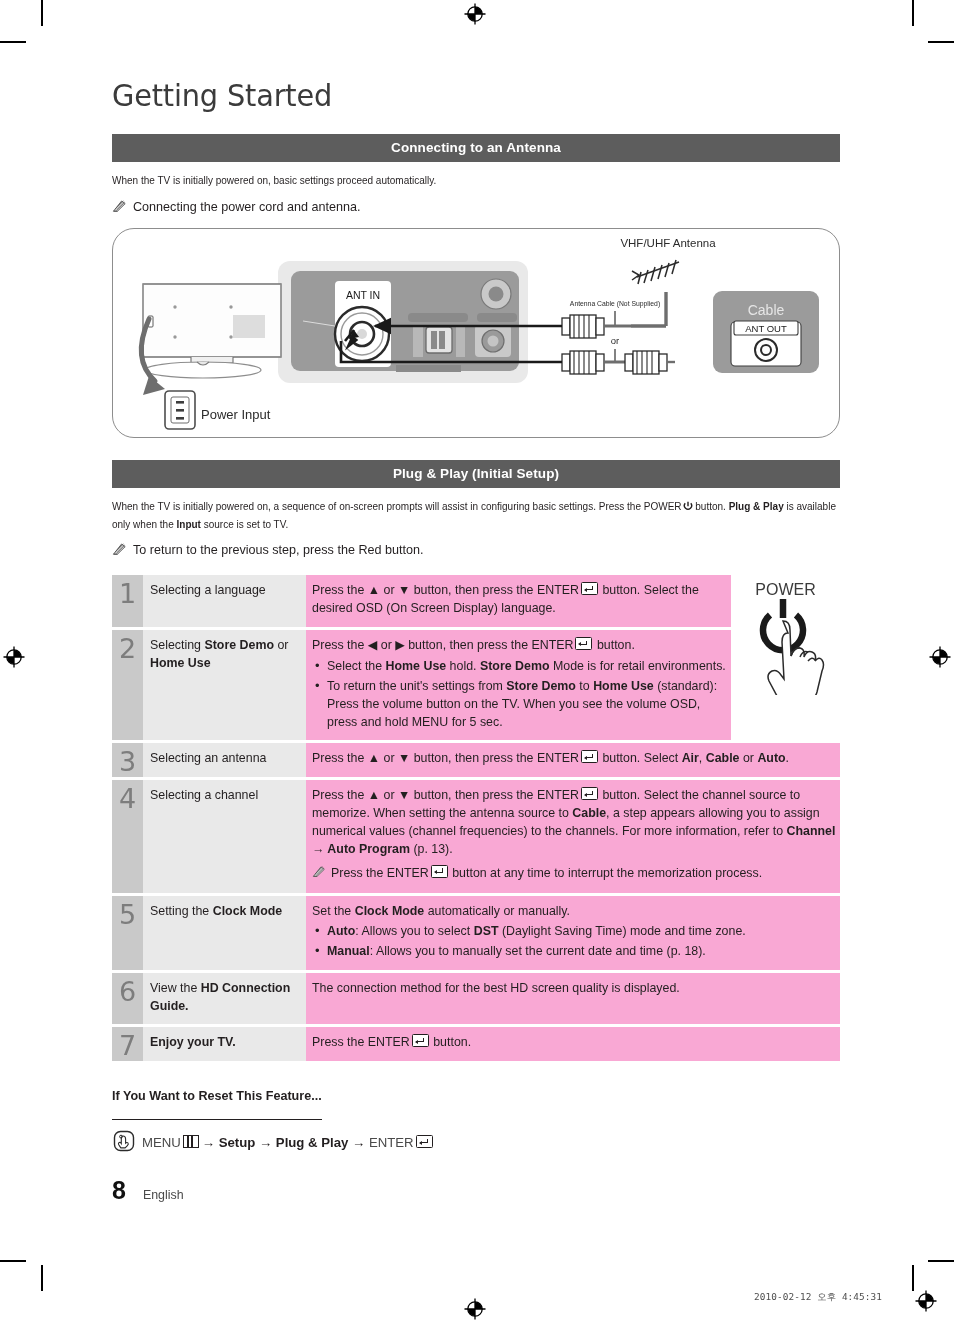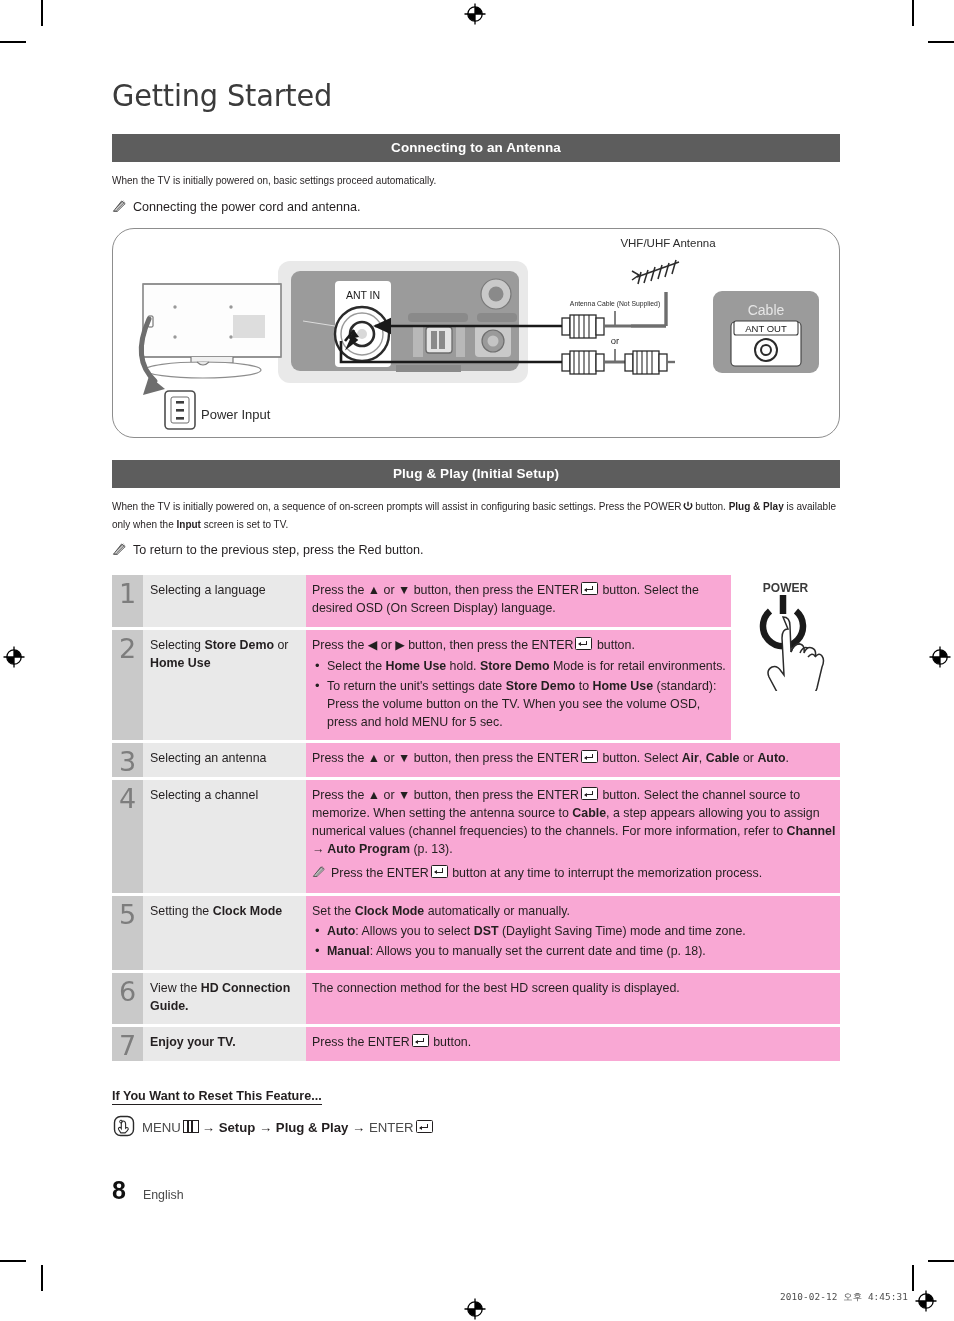--- a/index.html
+++ b/index.html
@@ -76,35 +76,35 @@
   .enter-ic:after{content:"";position:absolute;left:2px;top:4.3px;width:0;height:0;
     border-top:2.6px solid transparent;border-bottom:2.6px solid transparent;border-right:3.2px solid #231f20;}
   .menu-ic{display:inline-block;width:14px;height:11px;border:1.5px solid #231f20;
     vertical-align:-1px;margin:0 3px 0 2px;position:relative;background:#fff;}
   .menu-ic:before{content:"";position:absolute;left:3.3px;top:0;width:1.6px;height:100%;background:#231f20;}
   .menu-ic:after{content:"";position:absolute;left:7.6px;top:0;width:1.6px;height:100%;background:#231f20;}
   .pwr-ic{display:inline-block;vertical-align:-2px;margin-left:1px;}
 
   
   .reset{margin-top:25px;}
-  .reset-h{display:inline-block;font-size:12.6px;font-weight:bold;border-bottom:1.3px solid #231f20;padding-bottom:1px;}
+  .reset-h{display:inline-block;font-size:12.6px;font-weight:bold;border-bottom:1.3px solid #231f20;padding-bottom:16px;}
   .reset-line{display:flex;align-items:center;gap:6px;margin-top:9px;font-size:13px;}
   .handbtn{flex:0 0 auto;}
   .reset-path{color:#4a4a4a;font-size:13.2px;}
   .reset-path b{color:#231f20;}
 
   
   .pagefoot{position:absolute;left:112px;top:1178px;display:flex;align-items:baseline;gap:17px;}
   .pagenum{font-size:25px;font-weight:bold;color:#111;line-height:1;}
   .lang{font-size:12.4px;color:#4a4a4a;}
 
   .printfoot{position:absolute;top:1291px;left:0;width:954px;
     font-family:"DejaVu Sans Mono","Liberation Mono",monospace;font-size:9.4px;color:#4d4d4d;}
   .pf-left{position:absolute;left:67px;top:0;letter-spacing:0.1px;margin-top:36px;}
-  .pf-right{position:absolute;left:780px;top:0;letter-spacing:0.1px;}
+  .pf-right{position:absolute;left:754px;top:0;letter-spacing:0.1px;}
 </style>
 </head>
 <body>
 
 <div class="page">
 
   <div class="crop" style="left:41px;top:0;width:1.6px;height:26px;"></div>
   <div class="crop" style="left:0;top:41px;width:26px;height:1.6px;"></div>
   <div class="crop" style="left:912px;top:0;width:1.6px;height:26px;"></div>
   <div class="crop" style="left:928px;top:41px;width:26px;height:1.6px;"></div>
@@ -291,21 +291,21 @@
         <circle cx="653" cy="121" r="11" fill="#fff" stroke="#2b2b2b" stroke-width="2"></circle>
         <circle cx="653" cy="121" r="5" fill="#fff" stroke="#2b2b2b" stroke-width="2"></circle>
       </svg>
     </div>
 
     <div class="band" style="margin-top:22px;">Plug &amp; Play (Initial Setup)</div>
 
     <p class="body"><span>When the TV is initially powered on, a sequence of on-screen prompts will assist in configuring basic settings. Press the POWER</span><span class="pwr-ic"><svg width="10" height="11" viewBox="0 0 10 11">
             <path d="M5 0.8 V5.2" stroke="#231f20" stroke-width="1.4" fill="none"></path>
             <path d="M2.2 2.3 A3.6 3.6 0 1 0 7.8 2.3" stroke="#231f20" stroke-width="1.4" fill="none"></path>
-          </svg></span><span> button. </span><b>Plug &amp; Play</b><span> is available only when the </span><b>Input</b><span> screen is set to TV.</span></p>
+          </svg></span><span> button. </span><b>Plug &amp; Play</b><span> is available only when the </span><b>Input</b><span> source is set to TV.</span></p>
 
     <div class="note">
       <span class="pen">
         <svg width="15" height="14" viewBox="0 0 15 14">
             <g fill="none" stroke="#5a5a5a" stroke-width="1">
               <path d="M1.5 12.2 L9.6 2.0 L13.2 4.6 L5.4 12.2 Z" fill="#e3e3e3"></path>
               <path d="M1.5 12.2 L5.4 12.2" stroke="#5a5a5a"></path>
               <path d="M3.2 9.9 L11.3 2.0"></path>
               <path d="M4.6 11.0 L12.4 3.3"></path>
             </g>
@@ -322,21 +322,21 @@
               <span class="numtxt">1</span>
             </td>
           <td class="c-ttl">
               <span class="ttltxt"><span>Selecting a language</span></span>
             </td>
           <td class="c-desc">
             <span class="desctxt">Press the ▲ or ▼ button, then press the ENTER<span class="enter-ic"></span> button. Select the desired OSD (On Screen Display) language.</span>
           </td>
           <td class="c-fig" rowspan="3">
             <div style="text-align:center;padding-top:6px;">
-              <div style="font-size:12px;color:#3b3b3b;font-weight:bold;">POWER</div>
+              <div style="font-size:16px;color:#3b3b3b;">POWER</div>
               <svg width="100" height="96" viewBox="0 0 100 96">
                 <path d="M34 16 A20 20 0 1 0 60 16" stroke="#1a1a1a" stroke-width="6.5" fill="none"></path>
                 <path d="M47 0 V19" stroke="#1a1a1a" stroke-width="6.5" fill="none"></path>
                 <g fill="#fff" stroke="#2b2b2b" stroke-width="1.5">
                   <path d="M47 22 q7 0 7 9 l1 26 q3 -9 9 -8 q5 1 4 9 q3 -7 8 -5 q5 2 3 9 q4 -5 7 -1 q3 4 0 11 l-5 21 q-3 10 -14 11 l-13 1 q-9 0 -13 -8 l-8 -15 q-3 -7 3 -10 q5 -2 9 4 l3 4 l-2 -37 q0 -9 6 -9 z"></path>
                   <path d="M55 57 q3 -9 9 -8" fill="none"></path>
                   <path d="M64 58 q3 -7 8 -5" fill="none"></path>
                   <path d="M72 62 q4 -5 7 -1" fill="none"></path>
                 </g>
               </svg>
@@ -352,21 +352,21 @@
               <span class="numtxt">2</span>
             </td>
           <td class="c-ttl">
             <span class="ttltxt"><span>Selecting </span><b>Store Demo</b><span> or </span><b>Home Use</b></span>
           </td>
           <td class="c-desc">
             <span class="desctxt">
               <span>Press the ◀ or ▶ button, then press the ENTER</span><span class="enter-ic"></span><span> button.</span>
               <ul class="bl">
                 <li><span>Select the </span><b>Home Use</b><span> hold. </span><b>Store Demo</b><span> Mode is for retail environments.</span></li>
-                <li><span>To return the unit's settings date </span><b>Store Demo</b><span> to </span><b>Home Use</b><span> (standard): Press the volume button on the TV. When you see the volume OSD, press and hold MENU for 5 sec.</span></li>
+                <li><span>To return the unit's settings from </span><b>Store Demo</b><span> to </span><b>Home Use</b><span> (standard): Press the volume button on the TV. When you see the volume OSD, press and hold MENU for 5 sec.</span></li>
               </ul>
             </span>
           </td>
         </tr>
         <tr class="rowgap">
             <td colspan="3"></td>
           </tr>
 
         <tr>
           <td class="c-num">

